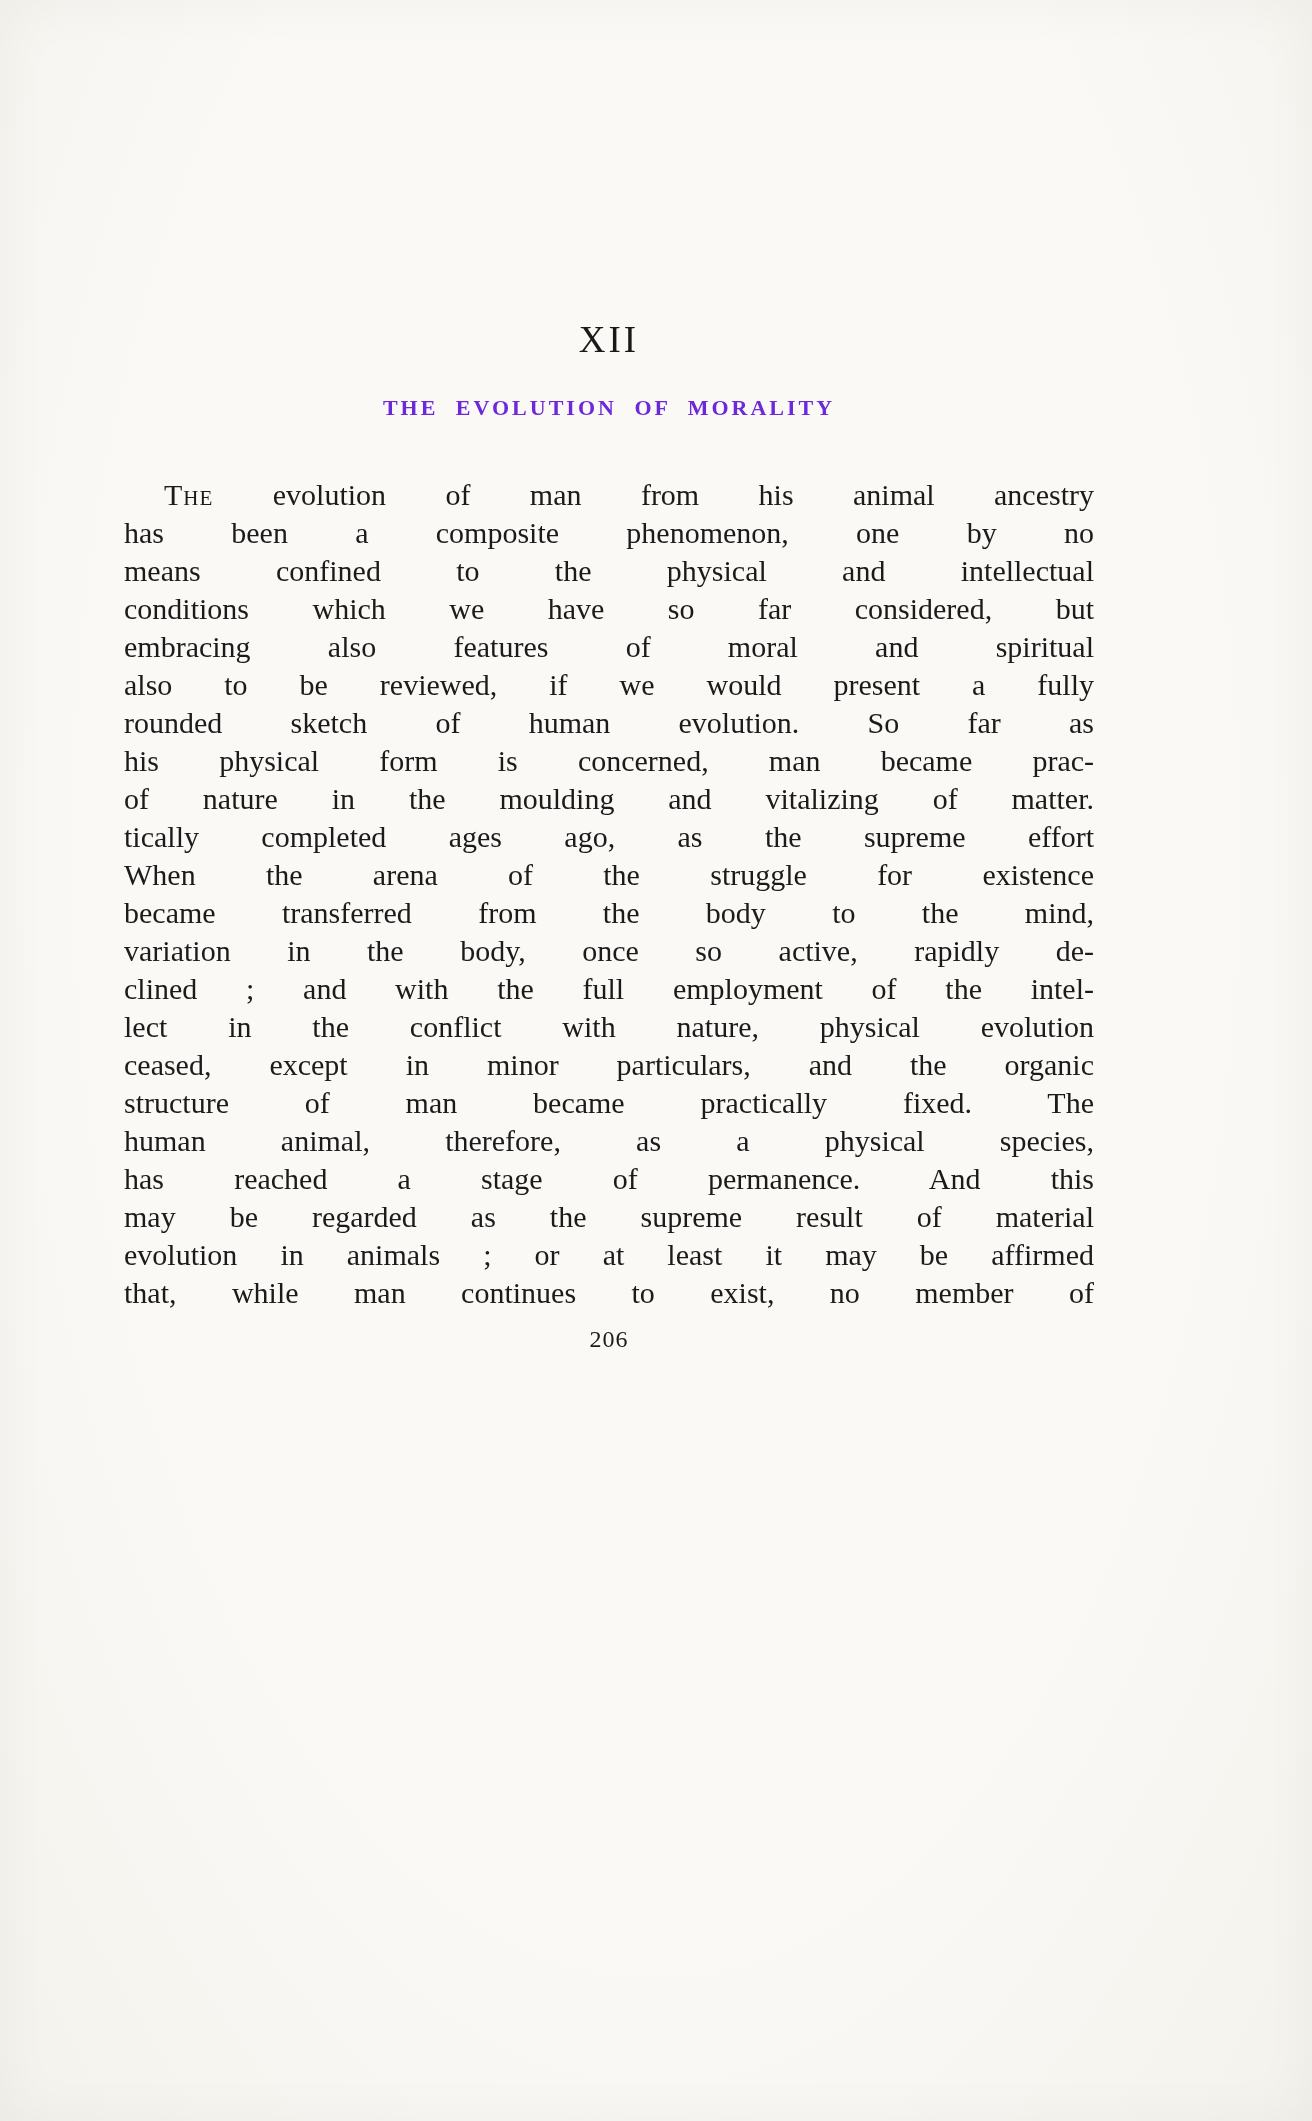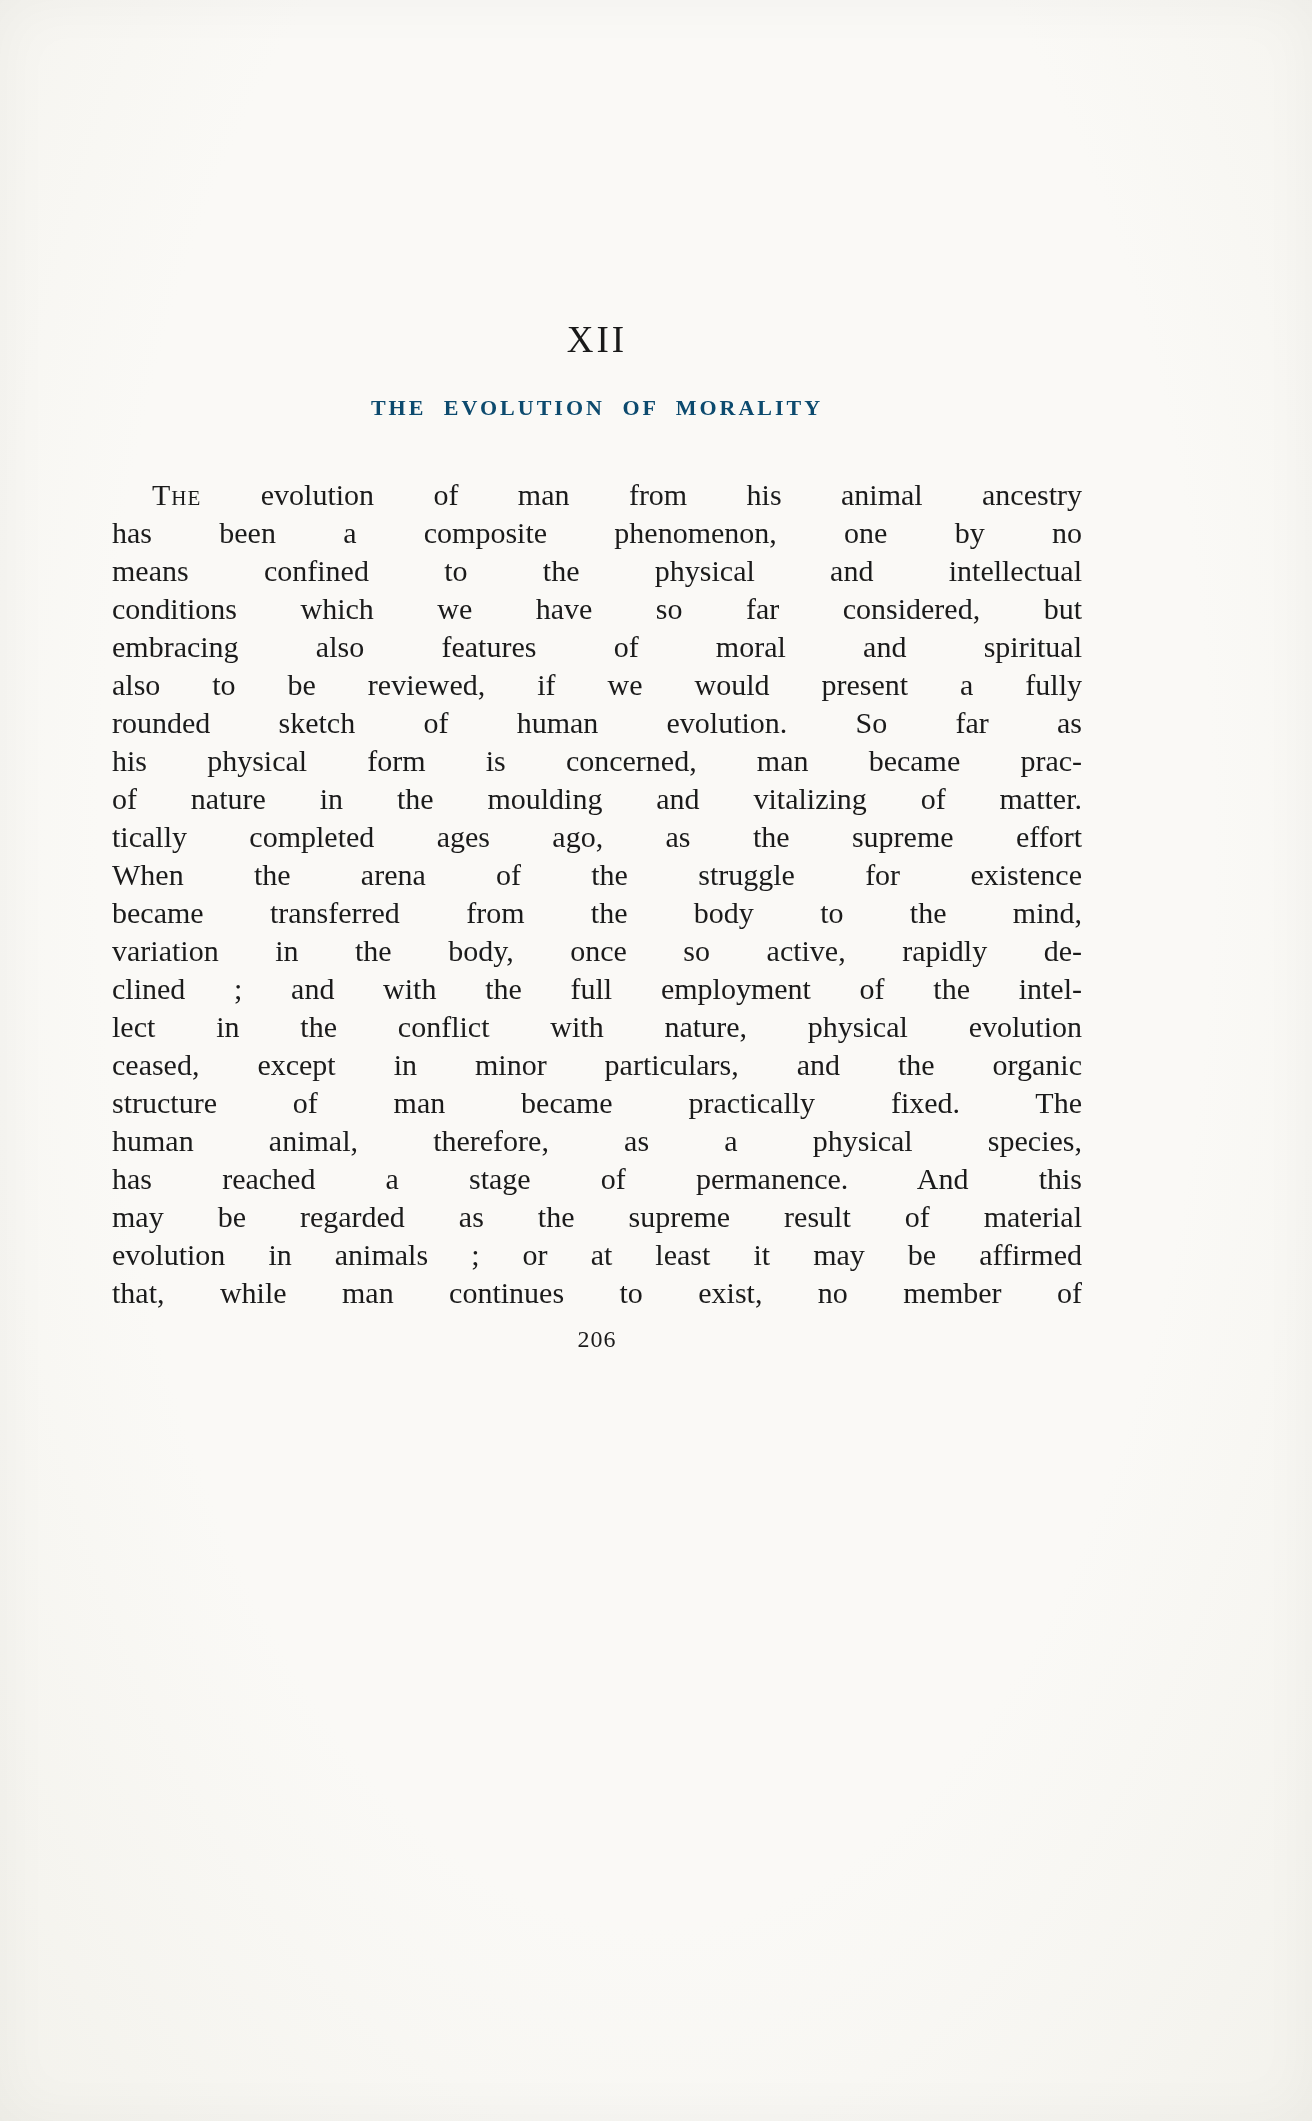--- a/index.html
+++ b/index.html
@@ -16,39 +16,39 @@
     position: relative;
   }
   .paper {
     position: absolute;
     inset: 0;
     background: radial-gradient(ellipse at 50% 40%, #faf9f6 60%, #f3f2ec 100%);
     box-shadow: inset 0 0 60px rgba(0,0,0,0.04);
   }
   .page-content {
     position: absolute;
-    left: 112px;
+    left: 124px;
     top: 0;
     width: 970px;
     padding-top: 318px;
   }
   .chapter-number {
     text-align: center;
     font-size: 37px;
     letter-spacing: 3px;
     color: #191919;
   }
   .section-heading {
     margin-top: 34px;
     text-align: center;
     font-size: 22px;
     font-weight: 700;
     letter-spacing: 3px;
     word-spacing: 9px;
-    color: #0c4a6e;
+    color: #6d28d9;
   }
   .body-text {
     margin-top: 55px;
     font-size: 30px;
     line-height: 38px;
     color: #1b1b1b;
   }
   .line {
     text-align: justify;
     text-align-last: justify;

